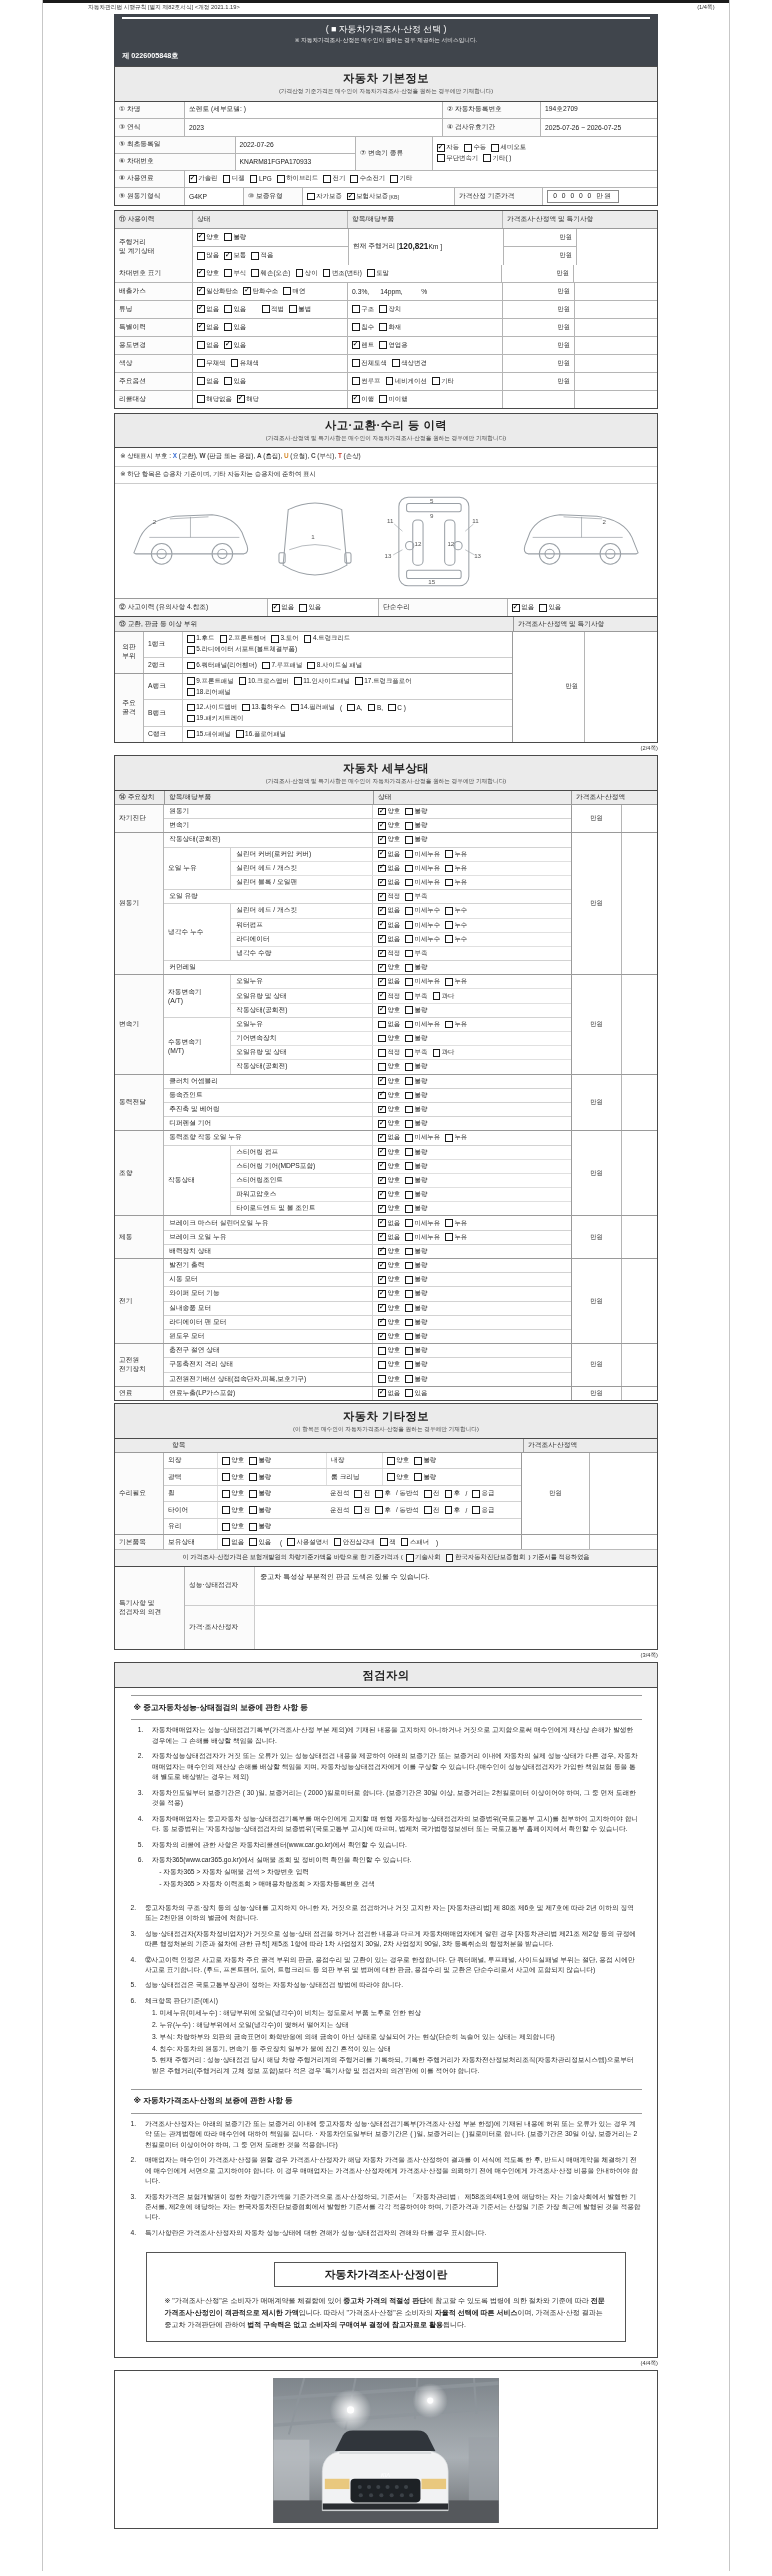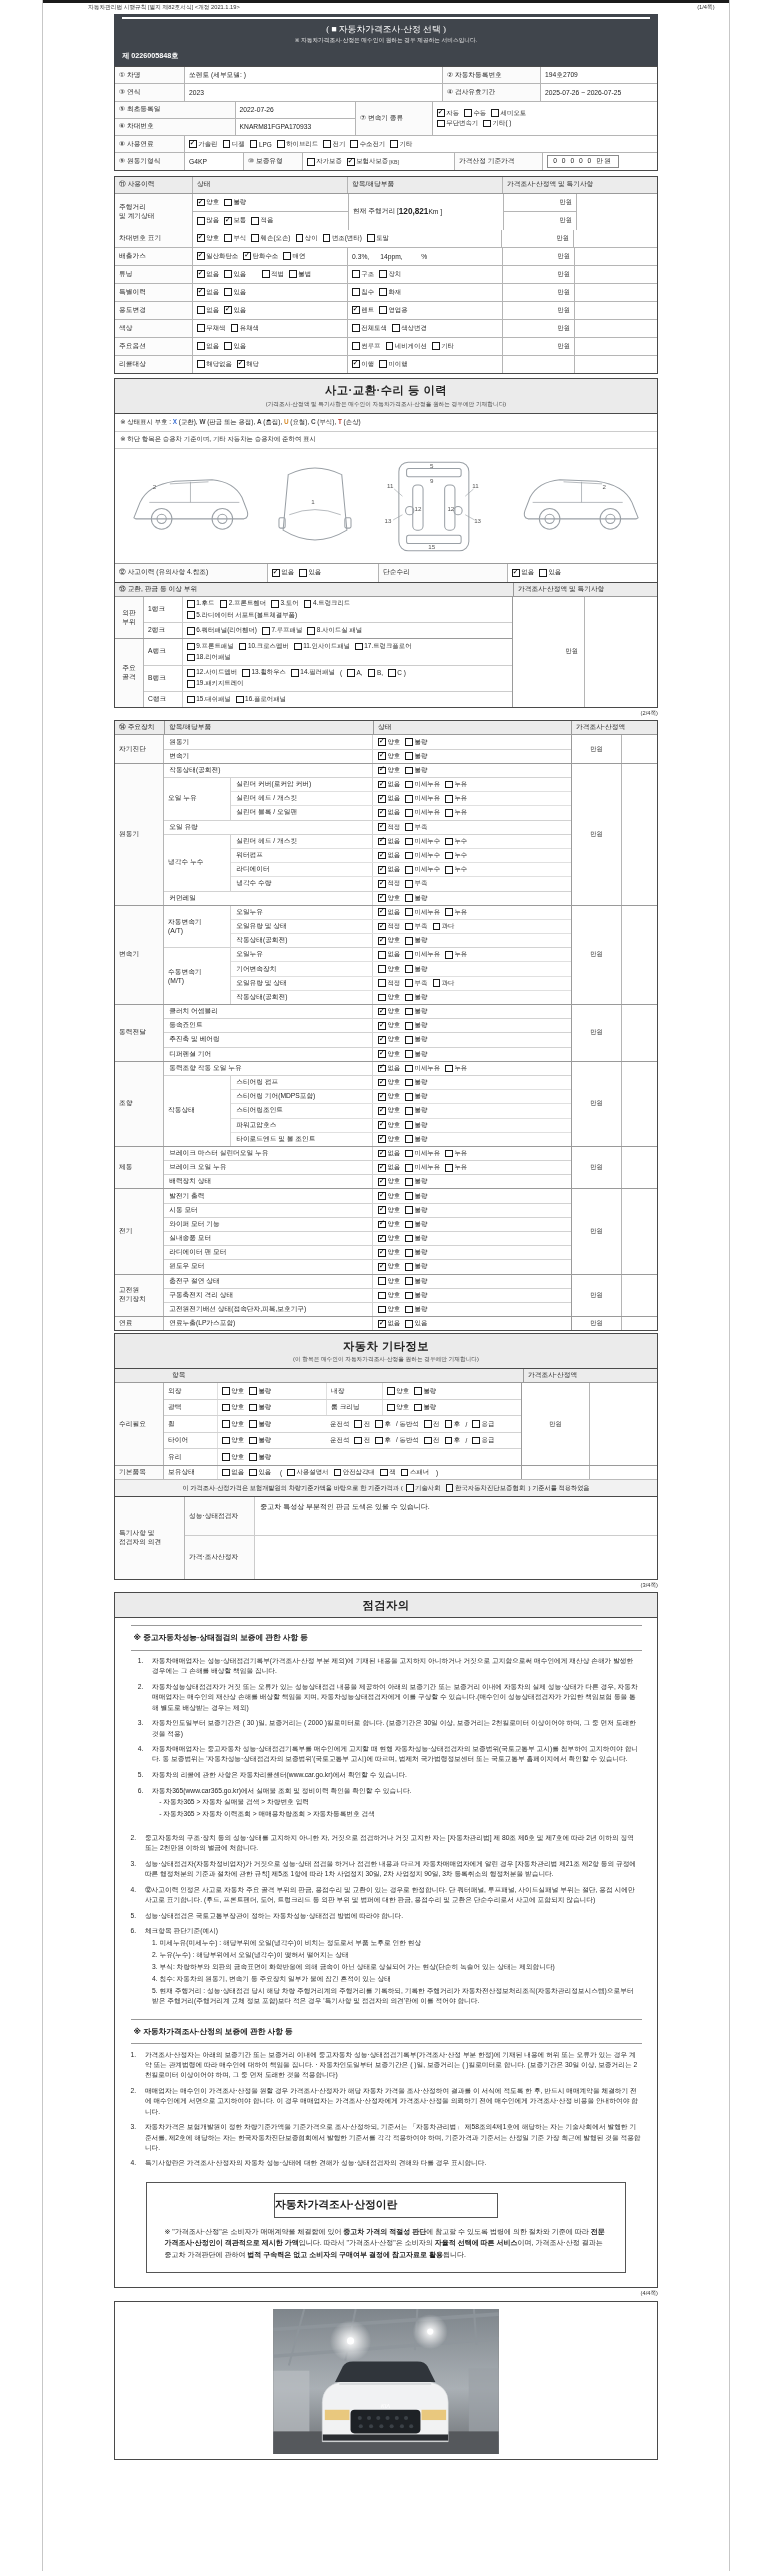--- a/index.html
+++ b/index.html
@@ -5,21 +5,21 @@
   html,body{margin:0;padding:0;background:#fff;font-family:"Liberation Sans","DejaVu Sans",sans-serif;color:#222;}
   .sheet{width:688px;margin:0 auto;border-left:0.5px solid #c7c7c7;border-right:0.5px solid #c7c7c7;min-height:2571px;position:relative;padding-bottom:15.5px;box-sizing:border-box;}
   .topline{height:2.6px;background:#1b1b1b;}
   .toprow{display:flex;justify-content:space-between;font-size:5.7px;color:#333;padding:1.5px 14.4px 1.5px 45px;}
   .content{width:544px;margin:0 auto;}
   .pagemark{text-align:right;font-size:5.7px;color:#333;padding:2.1px 5.2px 2.1px 0;width:665px;margin:0 auto;}
   
   .titleblock{background:#40454c;color:#fff;padding:2.1px 8.2px 5.2px;}
   .whiteline{height:1.5px;background:#fff;margin:1.5px 0 5.2px;}
   .bigtitle{text-align:center;font-size:15.5px;font-weight:bold;letter-spacing:0.5px;margin:3.1px 0 2.1px;}
-  .subtitle{text-align:center;font-size:8.8px;margin:1px 0;font-family:Liberation Serif, serif;}
+  .subtitle{text-align:center;font-size:8.8px;margin:1px 0;}
   .titlenote{text-align:center;font-size:5.7px;color:#e8e8e8;margin:1.5px 0 5.2px;}
   .docno{font-size:7.2px;font-weight:bold;text-align:left;}
   
   .block{border:1px solid #4a4a4a;border-top-width:1px;margin-top:0;background:#fff;}
   .sechead{background:#ebebeb;border-bottom:1px solid #4a4a4a;text-align:center;padding:4.6px 0 4.1px;}
   .sechead .t{font-size:11.3px;font-weight:bold;letter-spacing:0.5px;}
   .sechead .s{font-size:5.7px;color:#444;margin-top:2.1px;}
   
   .cell{display:flex;align-items:center;padding:2.1px 4.1px;box-sizing:border-box;font-size:6.7px;}
   .bl{background:#fcfcfc;}
@@ -144,21 +144,21 @@
   .rmkrow.r2{min-height:43px;}
   
   .ncontent{padding:3.1px 15.5px 9.3px;}
   .nsec{border-top:0.5px solid #999;border-bottom:0.5px solid #999;padding:6.7px 3.1px;font-size:7.7px;font-weight:bold;margin:4.1px 0 5.2px;}
   .nitem{display:flex;margin:5.2px 0;}
   .nnum{width:14.4px;flex:none;font-size:6.7px;line-height:1.55;}
   .ntext{flex:1;font-size:6.7px;line-height:1.55;color:#1e1e1e;}
   .nsub{font-size:6.7px;line-height:1.55;margin:1.5px 0 0 7.2px;}
   .indent{margin-left:7.2px;}
   .nbox{border:1px solid #555;margin:13.4px 15.5px 5.2px;padding:9.3px 17.5px 11.3px;}
-  .nboxtitle{border:0.8px solid #555;width:222px;margin:0 auto 8.2px;text-align:left;font-size:10.8px;font-weight:bold;padding:4.6px 0;}
+  .nboxtitle{border:0.8px solid #555;width:222px;margin:0 auto 8.2px;text-align:center;font-size:10.8px;font-weight:bold;padding:4.6px 0;}
   .nboxtext{font-size:7px;line-height:1.65;}
   
   .photoswrap{padding:7.2px 0 5.2px;display:flex;flex-direction:column;align-items:center;gap:7.2px;}
   .photo{width:226px;height:145px;background:#888;overflow:hidden;}
   svg text{font-family:"Liberation Sans","DejaVu Sans",sans-serif;}
 </style>
 </head>
 <body>
 
 <div class="sheet">
@@ -171,20 +171,24 @@
   <div class="content">
 
     <div class="titleblock">
       <div class="whiteline"></div>
       <div class="subtitle">( ■ 자동차가격조사·산정 선택 )</div>
       <div class="titlenote">※ 자동차가격조사·산정은 매수인이 원하는 경우 제공하는 서비스입니다.</div>
       <div class="docno">제 0226005848호</div>
     </div>
 
     <div class="block">
+      <div class="sechead">
+        <div class="t">자동차 기본정보</div>
+        <div class="s">(가격산정 기준가격은 매수인이 자동차가격조사·산정을 원하는 경우에만 기재합니다)</div>
+      </div>
       <div class="btable">
         <div class="brow">
           <div class="cell bl1">① 차명</div>
           <div class="cell bv brd" style="width:258px">쏘렌토 (세부모델: )</div>
           <div class="cell bl1" style="width:98px">② 자동차등록번호</div>
           <div class="cell bv flex1">194호2709</div>
         </div>
         <div class="brow">
           <div class="cell bl1">③ 연식</div>
           <div class="cell bv brd" style="width:258px">2023</div>
@@ -850,20 +854,24 @@
             </div>
           </div>
           <div class="xprice">만원</div>
           <div class="xextra"></div>
         </div>
     </div>
 
     <div class="pagemark" style="width:auto;padding-right:0">(2/4쪽)</div>
 
     <div class="block">
+      <div class="sechead">
+        <div class="t">자동차 세부상태</div>
+        <div class="s">(가격조사·산정액 및 특기사항은 매수인이 자동차가격조사·산정을 원하는 경우에만 기재합니다)</div>
+      </div>
       <div class="dhead">
         <div class="cell dh1">⑭ 주요장치</div>
         <div class="cell dh2">항목/해당부품</div>
         <div class="cell dh3">상태</div>
         <div class="cell dh4">가격조사·산정액</div>
       </div>
       <div id="detail-groups">
           <div class="dgroup">
             <div class="dgname">자기진단</div>
             <div class="dmid">

